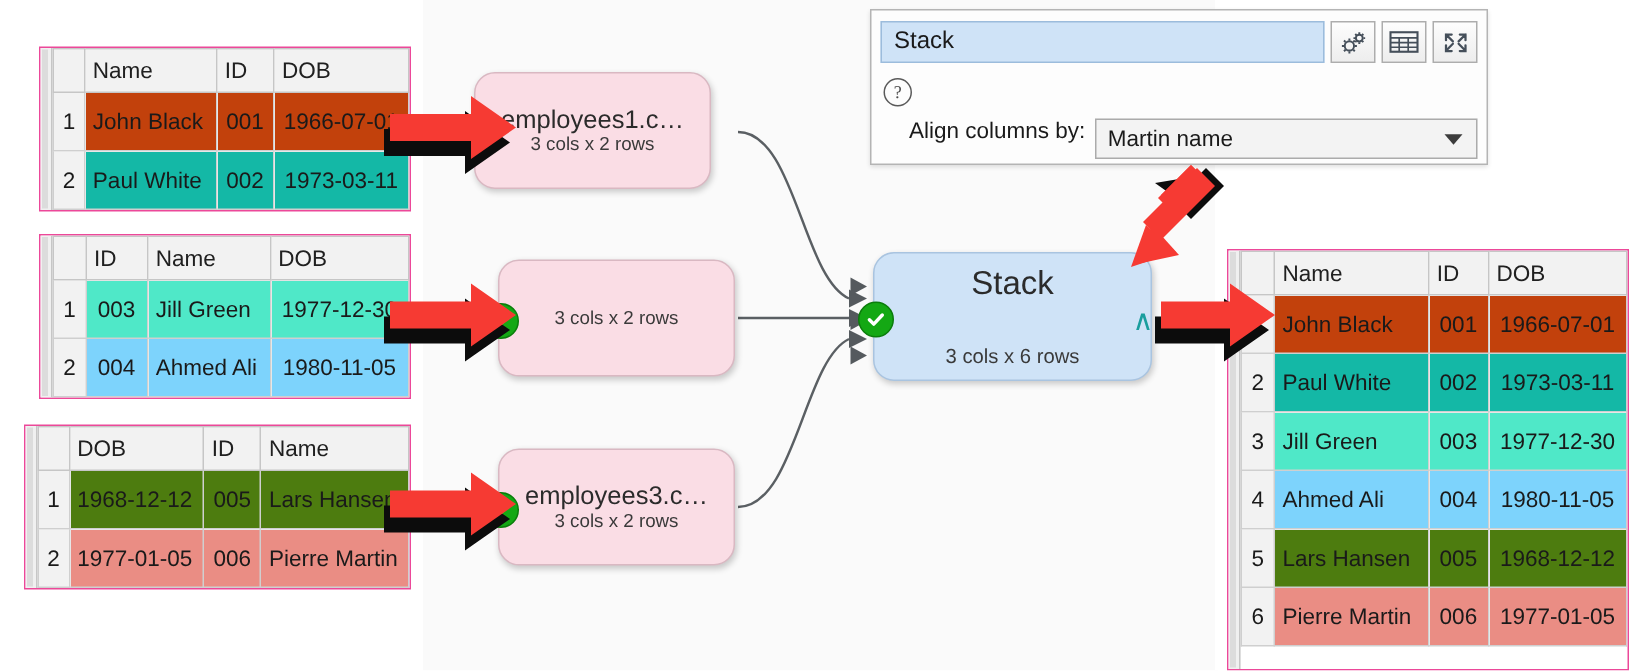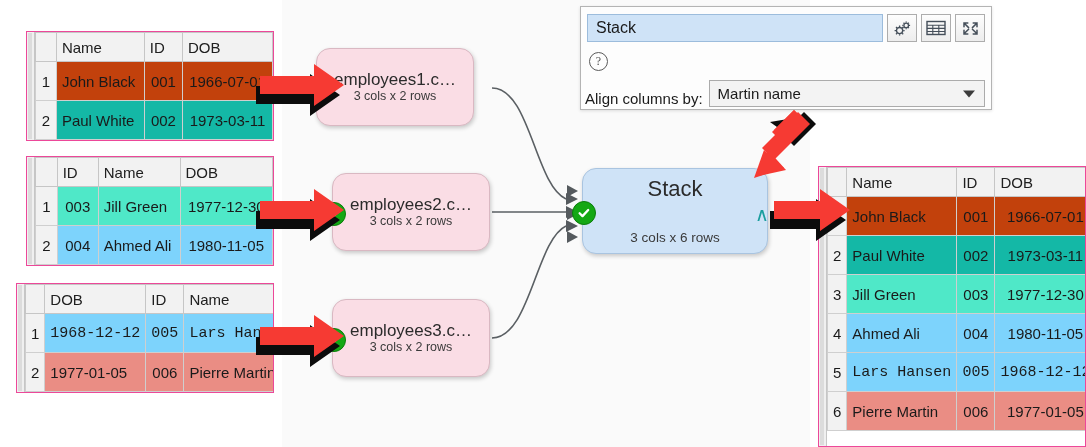--- a/index.html
+++ b/index.html
@@ -79,21 +79,21 @@
     font-size: 14px;
   }
   td.num { text-align: center; }
   td.txt { text-align: left; }
 
   
   .f-yellow-a { background: #c2410c; }
   .f-yellow-b { background: #14b8a6; }
   .f-teal-a   { background: #4fe8c8; }
   .f-teal-b   { background: #7dd3fc; }
-  .f-red-a    { background: #7dd3fc; font-family: Liberation Mono, monospace; }
+  .f-red-a    { background: #4d7c0f; }
   .f-red-b    { background: #ea8d84; }
 
   
   #table-employees1 { left: 26px;  top: 31px;  width: 248px; }
   #table-employees2 { left: 26px;  top: 156px; width: 248px; }
   #table-employees3 { left: 16px;  top: 283px; width: 258px; }
   #table-output     { left: 818px; top: 166px; width: 268px; height: 281px; }
 
   
   .node {
@@ -220,22 +220,22 @@
     display: flex; align-items: center; justify-content: center;
     margin-right: 7px;
     font-family: "Liberation Serif", serif;
   }
   #desc-text {
     font-size: 15px; color: #1a1a1a;
     white-space: nowrap; overflow: hidden;
   }
   #panel-row-align {
     position: absolute;
-    left: 4px; top: 72px; right: 6px; height: 28px;
-    display: flex; align-items: flex-end;
+    left: 25px; top: 72px; right: 6px; height: 28px;
+    display: flex; align-items: flex-start;
   }
   #align-label { font-size: 15px; color: #1a1a1a; margin-right: 6px; white-space: nowrap; }
   #align-select {
     flex: 1; height: 27px;
     border: 1px solid #ababab;
     background: #f3f3f3;
     box-sizing: border-box;
     display: flex; align-items: center;
     padding: 0 8px;
     font-size: 15px; color: #1a1a1a;
@@ -417,21 +417,20 @@
   <div class="node-title">employees1.c…</div>
   <div class="node-sub">3 cols x 2 rows</div>
 </div>
 
 <div class="node pink" id="node-employees2">
   <div class="check-badge">
     <svg width="14" height="14" viewBox="0 0 14 14">
         <path d="M2.6 7.2 L5.5 10.1 L11.2 4.0" fill="none" stroke="#ffffff" stroke-width="2.3" stroke-linecap="round" stroke-linejoin="round"></path>
       </svg>
   </div>
-  <div class="node-title">employees2.c…</div>
   <div class="node-sub">3 cols x 2 rows</div>
 </div>
 
 <div class="node pink" id="node-employees3">
   <div class="check-badge">
     <svg width="14" height="14" viewBox="0 0 14 14">
         <path d="M2.6 7.2 L5.5 10.1 L11.2 4.0" fill="none" stroke="#ffffff" stroke-width="2.3" stroke-linecap="round" stroke-linejoin="round"></path>
       </svg>
   </div>
   <div class="node-title">employees3.c…</div>

